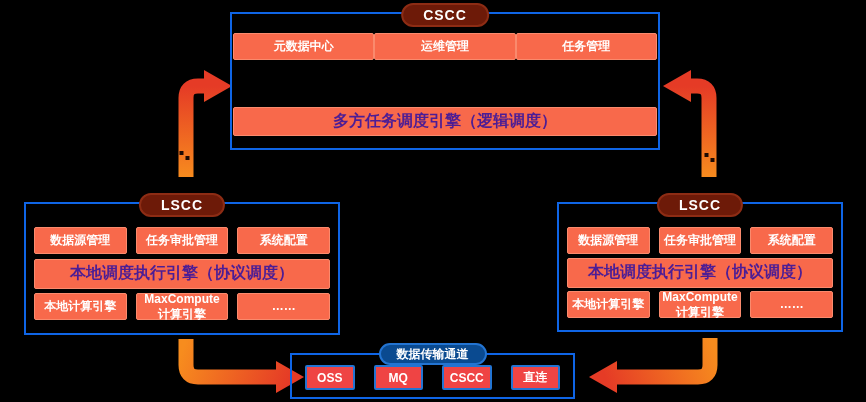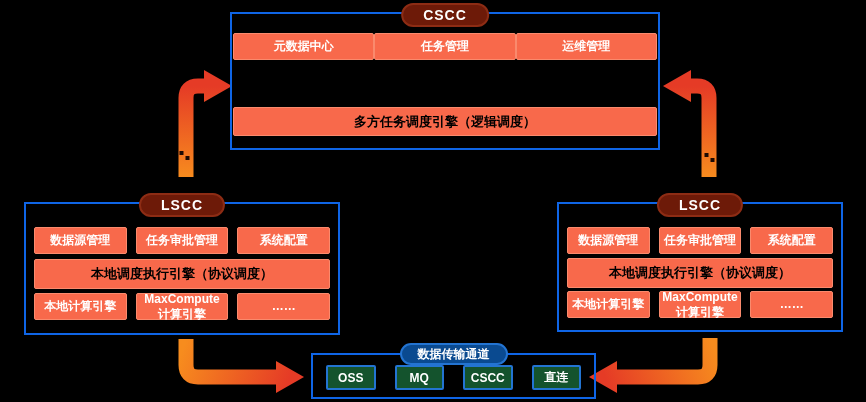--- a/index.html
+++ b/index.html
@@ -29,43 +29,43 @@
   }
   .row{display:flex;}
   .module{
     background:#f8694b;border:1px solid #fa8a6d;border-radius:2px;
     color:#fff;font-weight:bold;font-size:12px;line-height:1.25;
     display:flex;flex-direction:column;align-items:center;justify-content:center;
     text-align:center;flex:1;box-sizing:border-box;
   }
   .bar{
     background:#f8694b;border:1px solid #fa8a6d;border-radius:2px;
-    color:#000000;font-weight:bold;font-size:13px;
+    color:#4c1d95;font-weight:bold;font-size:16px;
     display:flex;align-items:center;justify-content:center;text-align:center;
   }
   
   #cscc{left:230px;top:12px;width:430px;height:138px;padding:19px 1px 12px;}
   #cscc .row{}
   #cscc .module,#cscc .bar{height:27px;}
   
   #lscc-left{left:24px;top:202px;width:316px;height:133px;padding:23px 8px 13px;}
   #lscc-left .row{gap:9px;}
   #lscc-left .module{height:27px;}
   #lscc-left .bar{height:28px;}
   
   #lscc-right{left:557px;top:202px;width:286px;height:130px;padding:23px 8px 12px;}
   #lscc-right .row{gap:9px;}
   #lscc-right .module{height:27px;}
   #lscc-right .bar{height:28px;}
   
-  #channel{left:311px;top:353px;width:285px;height:46px;padding:10px 13px 7px;
+  #channel{left:290px;top:353px;width:285px;height:46px;padding:10px 13px 7px;
            flex-direction:row;justify-content:space-between;align-items:center;gap:19px;}
   .chan-btn{
     flex:1;height:25px;box-sizing:border-box;
-    background:#14532d;border:2px solid #2374d2;border-radius:2px;
+    background:#ef4444;border:2px solid #2374d2;border-radius:2px;
     color:#fff;font-weight:bold;font-size:12px;
     display:flex;align-items:center;justify-content:center;
   }
   #arrows{position:absolute;left:0;top:0;z-index:1;}
   .panel{z-index:2;}
 </style>
 </head>
 <body>
 
 <svg id="arrows" width="866" height="402" viewBox="0 0 866 402">
@@ -114,22 +114,22 @@
   <g>
     <path d="M 710 338 L 710 365 Q 710 377 698 377 L 615 377" fill="none" stroke="url(#gDR)" stroke-width="15" stroke-linejoin="round"></path>
     <polygon points="617,361 589,377 617,393" fill="url(#gDR)"></polygon>
   </g>
 </svg>
 
 <div id="cscc" class="panel">
   <div class="badge red">CSCC</div>
   <div class="row">
     <div class="module">元数据中心</div>
+    <div class="module">运维管理</div>
     <div class="module">任务管理</div>
-    <div class="module">运维管理</div>
   </div>
   <div class="bar">多方任务调度引擎（逻辑调度）</div>
 </div>
 
 <div id="lscc-left" class="panel">
   <div class="badge red">LSCC</div>
   <div class="row">
     <div class="module">数据源管理</div>
     <div class="module">任务审批管理</div>
     <div class="module">系统配置</div>

